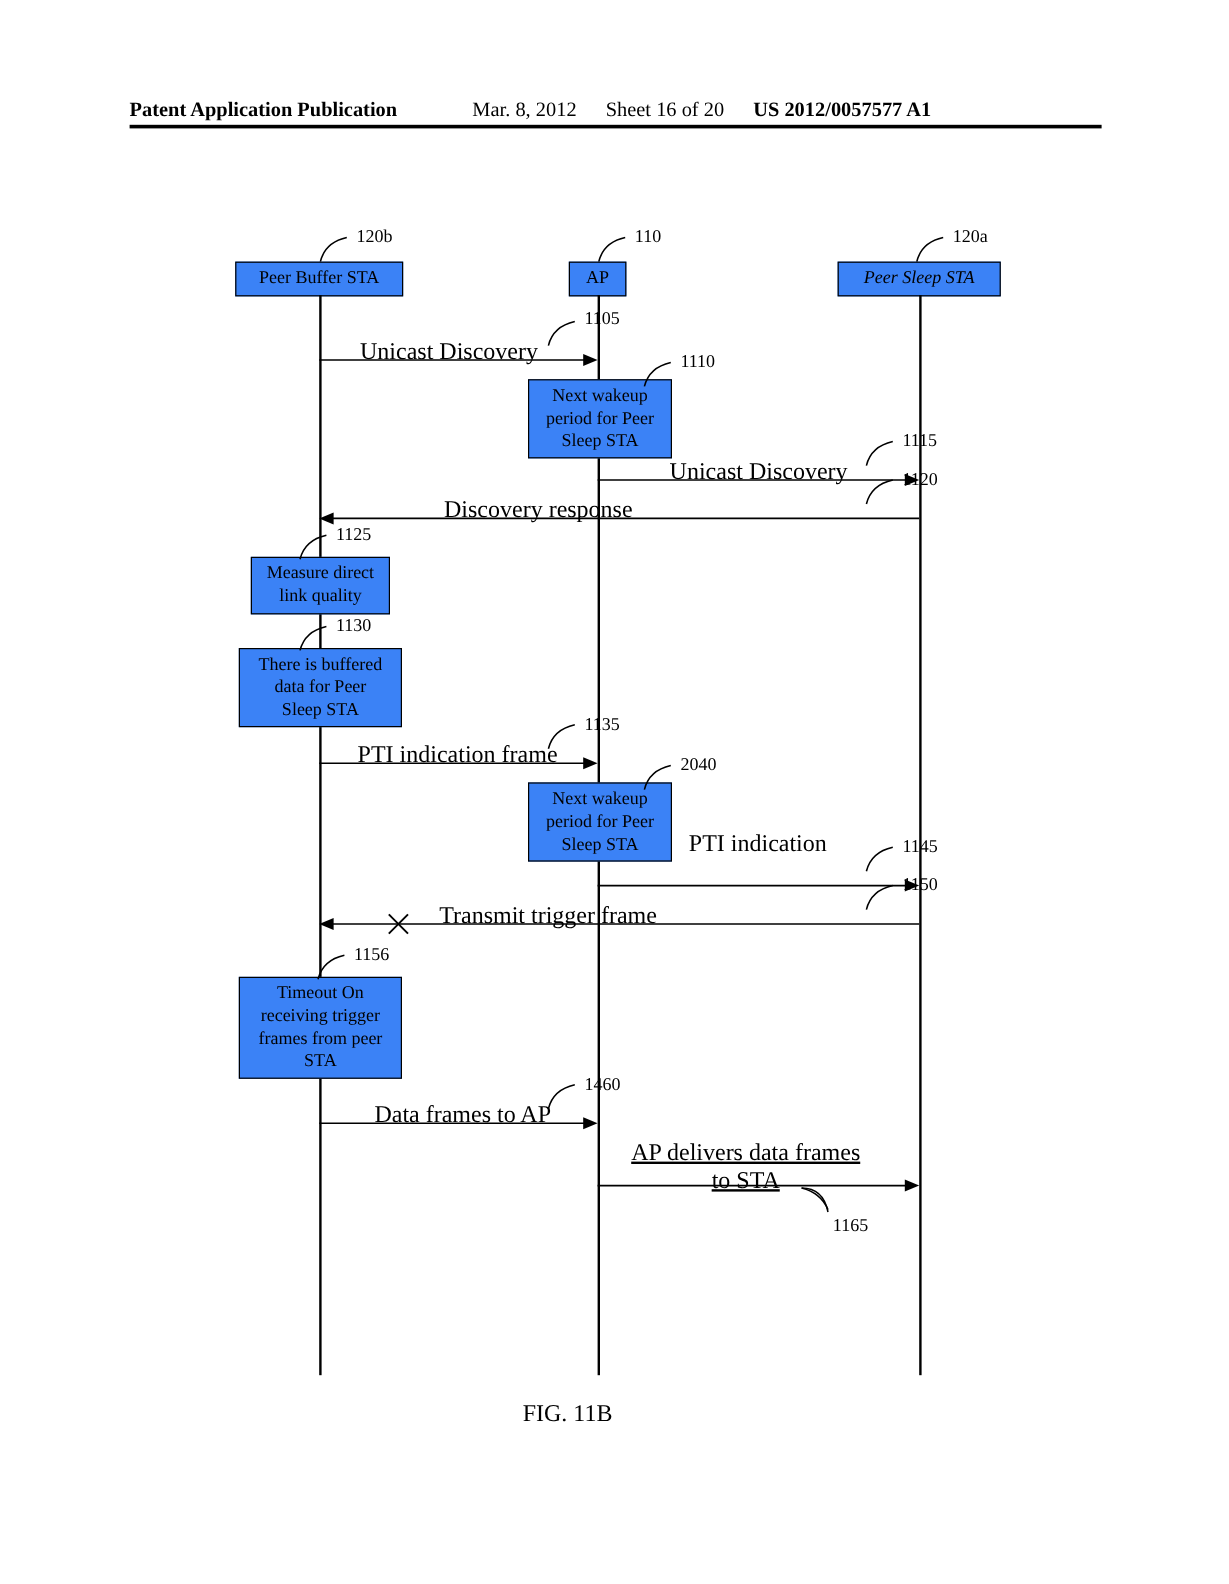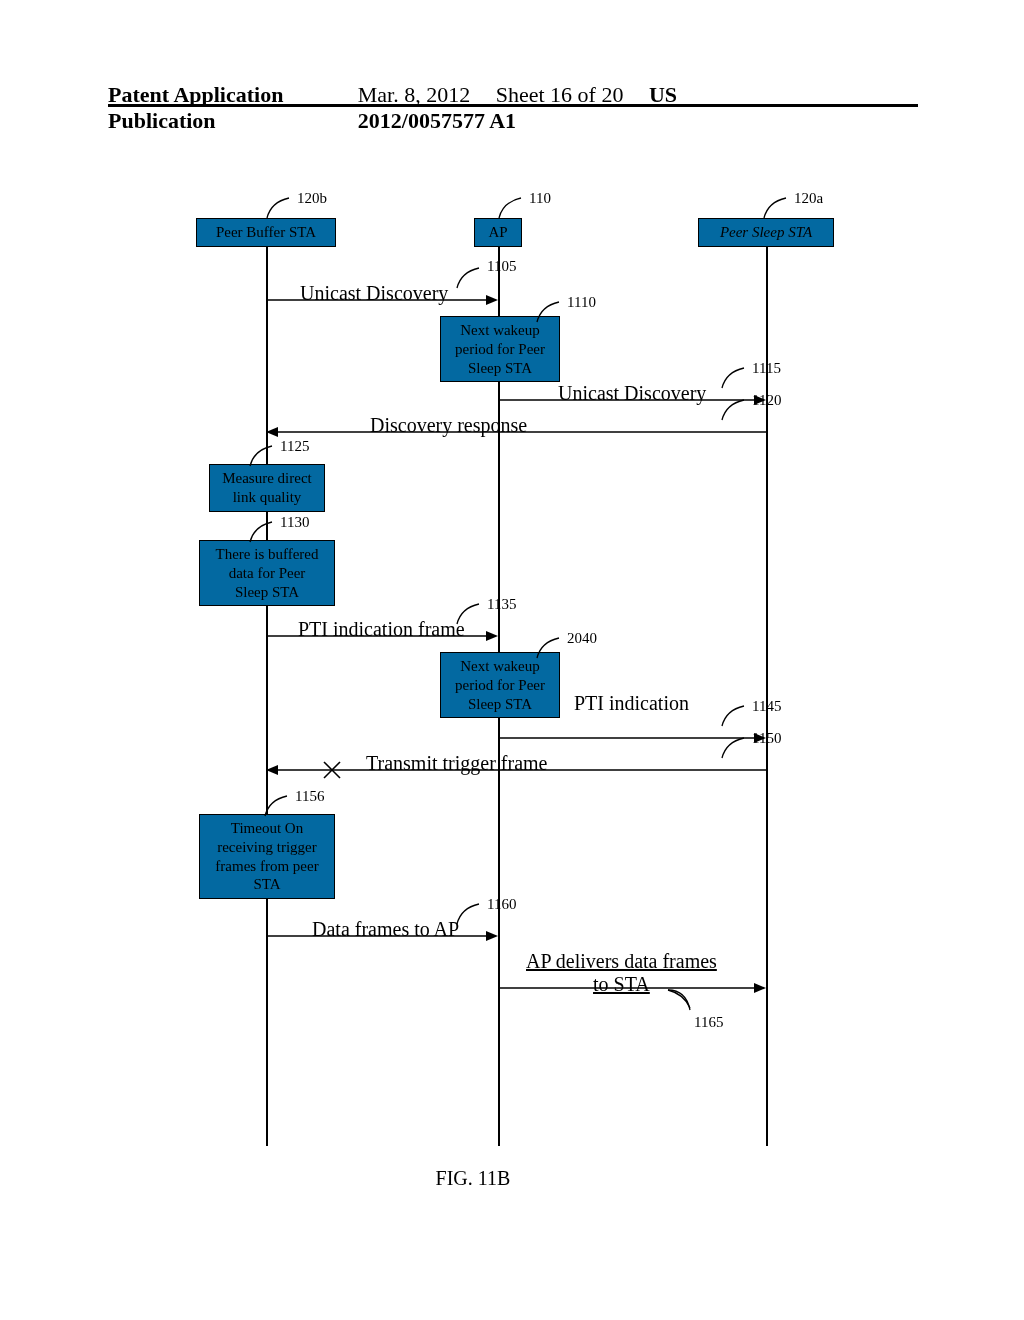--- a/index.html
+++ b/index.html
@@ -11,21 +11,21 @@
       position: relative;
     }
     .header {
       position: absolute;
       top: 82px;
       left: 0;
       width: 884px;
       padding: 0 108px 0 108px;
       display: flex;
       justify-content: space-between;
-      font-size: 22px;
+      font-size: 17px;
     }
     .header-left { font-weight: bold; }
     .header-right { font-weight: bold; }
     .header-date { font-weight: normal; margin-right: 20px; }
     .header-sheet { font-weight: normal; margin-right: 20px; }
     .header-rule {
       position: absolute;
       top: 104px;
       left: 108px;
       width: 810px;
@@ -35,21 +35,21 @@
     .diagram {
       position: absolute;
       top: 200px;
       left: 0;
       width: 1024px;
       height: 960px;
     }
     .box {
       position: absolute;
       border: 1.5px solid black;
-      background: #0369a1;
+      background: #3b82f6;
       text-align: center;
       font-size: 15px;
       padding: 4px 6px;
       line-height: 1.25;
     }
     .lifeline {
       position: absolute;
       width: 1.5px;
       background: black;
     }
@@ -229,21 +229,21 @@
   <span class="ref-label" style="left:295px; top:588px;">1156</span>
 
   <svg class="arrow" style="left:266px; top:726px; width:234px; height:20px;">
     <line x1="0" y1="10" x2="226" y2="10" stroke="black" stroke-width="1.3"></line>
     <polygon points="232,10 220,5 220,15" fill="black"></polygon>
   </svg>
   <span class="msg-label" style="left:312px; top:718px;">Data frames to AP</span>
   <svg class="arrow" style="left:455px; top:702px; width:30px; height:24px;">
     <path d="M 2 22 Q 6 6 24 2" stroke="black" stroke-width="1.3" fill="none"></path>
   </svg>
-  <span class="ref-label" style="left:487px; top:696px;">1160</span>
+  <span class="ref-label" style="left:487px; top:696px;">1460</span>
 
   <svg class="arrow" style="left:498px; top:778px; width:270px; height:20px;">
     <line x1="0" y1="10" x2="260" y2="10" stroke="black" stroke-width="1.3"></line>
     <polygon points="268,10 256,5 256,15" fill="black"></polygon>
   </svg>
   <span class="msg-label" style="left:526px; top:750px; text-align:center; white-space:pre-line; text-decoration:underline;">AP delivers data frames
 to STA</span>
   <svg class="arrow" style="left:666px; top:788px; width:30px; height:24px;">
     <path d="M 24 2 Q 6 2 2 22" stroke="black" stroke-width="1.3" fill="none" transform="scale(-1,1) translate(-26,0)"></path>
     <path d="M 2 2 Q 18 6 24 20" stroke="black" stroke-width="1.3" fill="none"></path>

